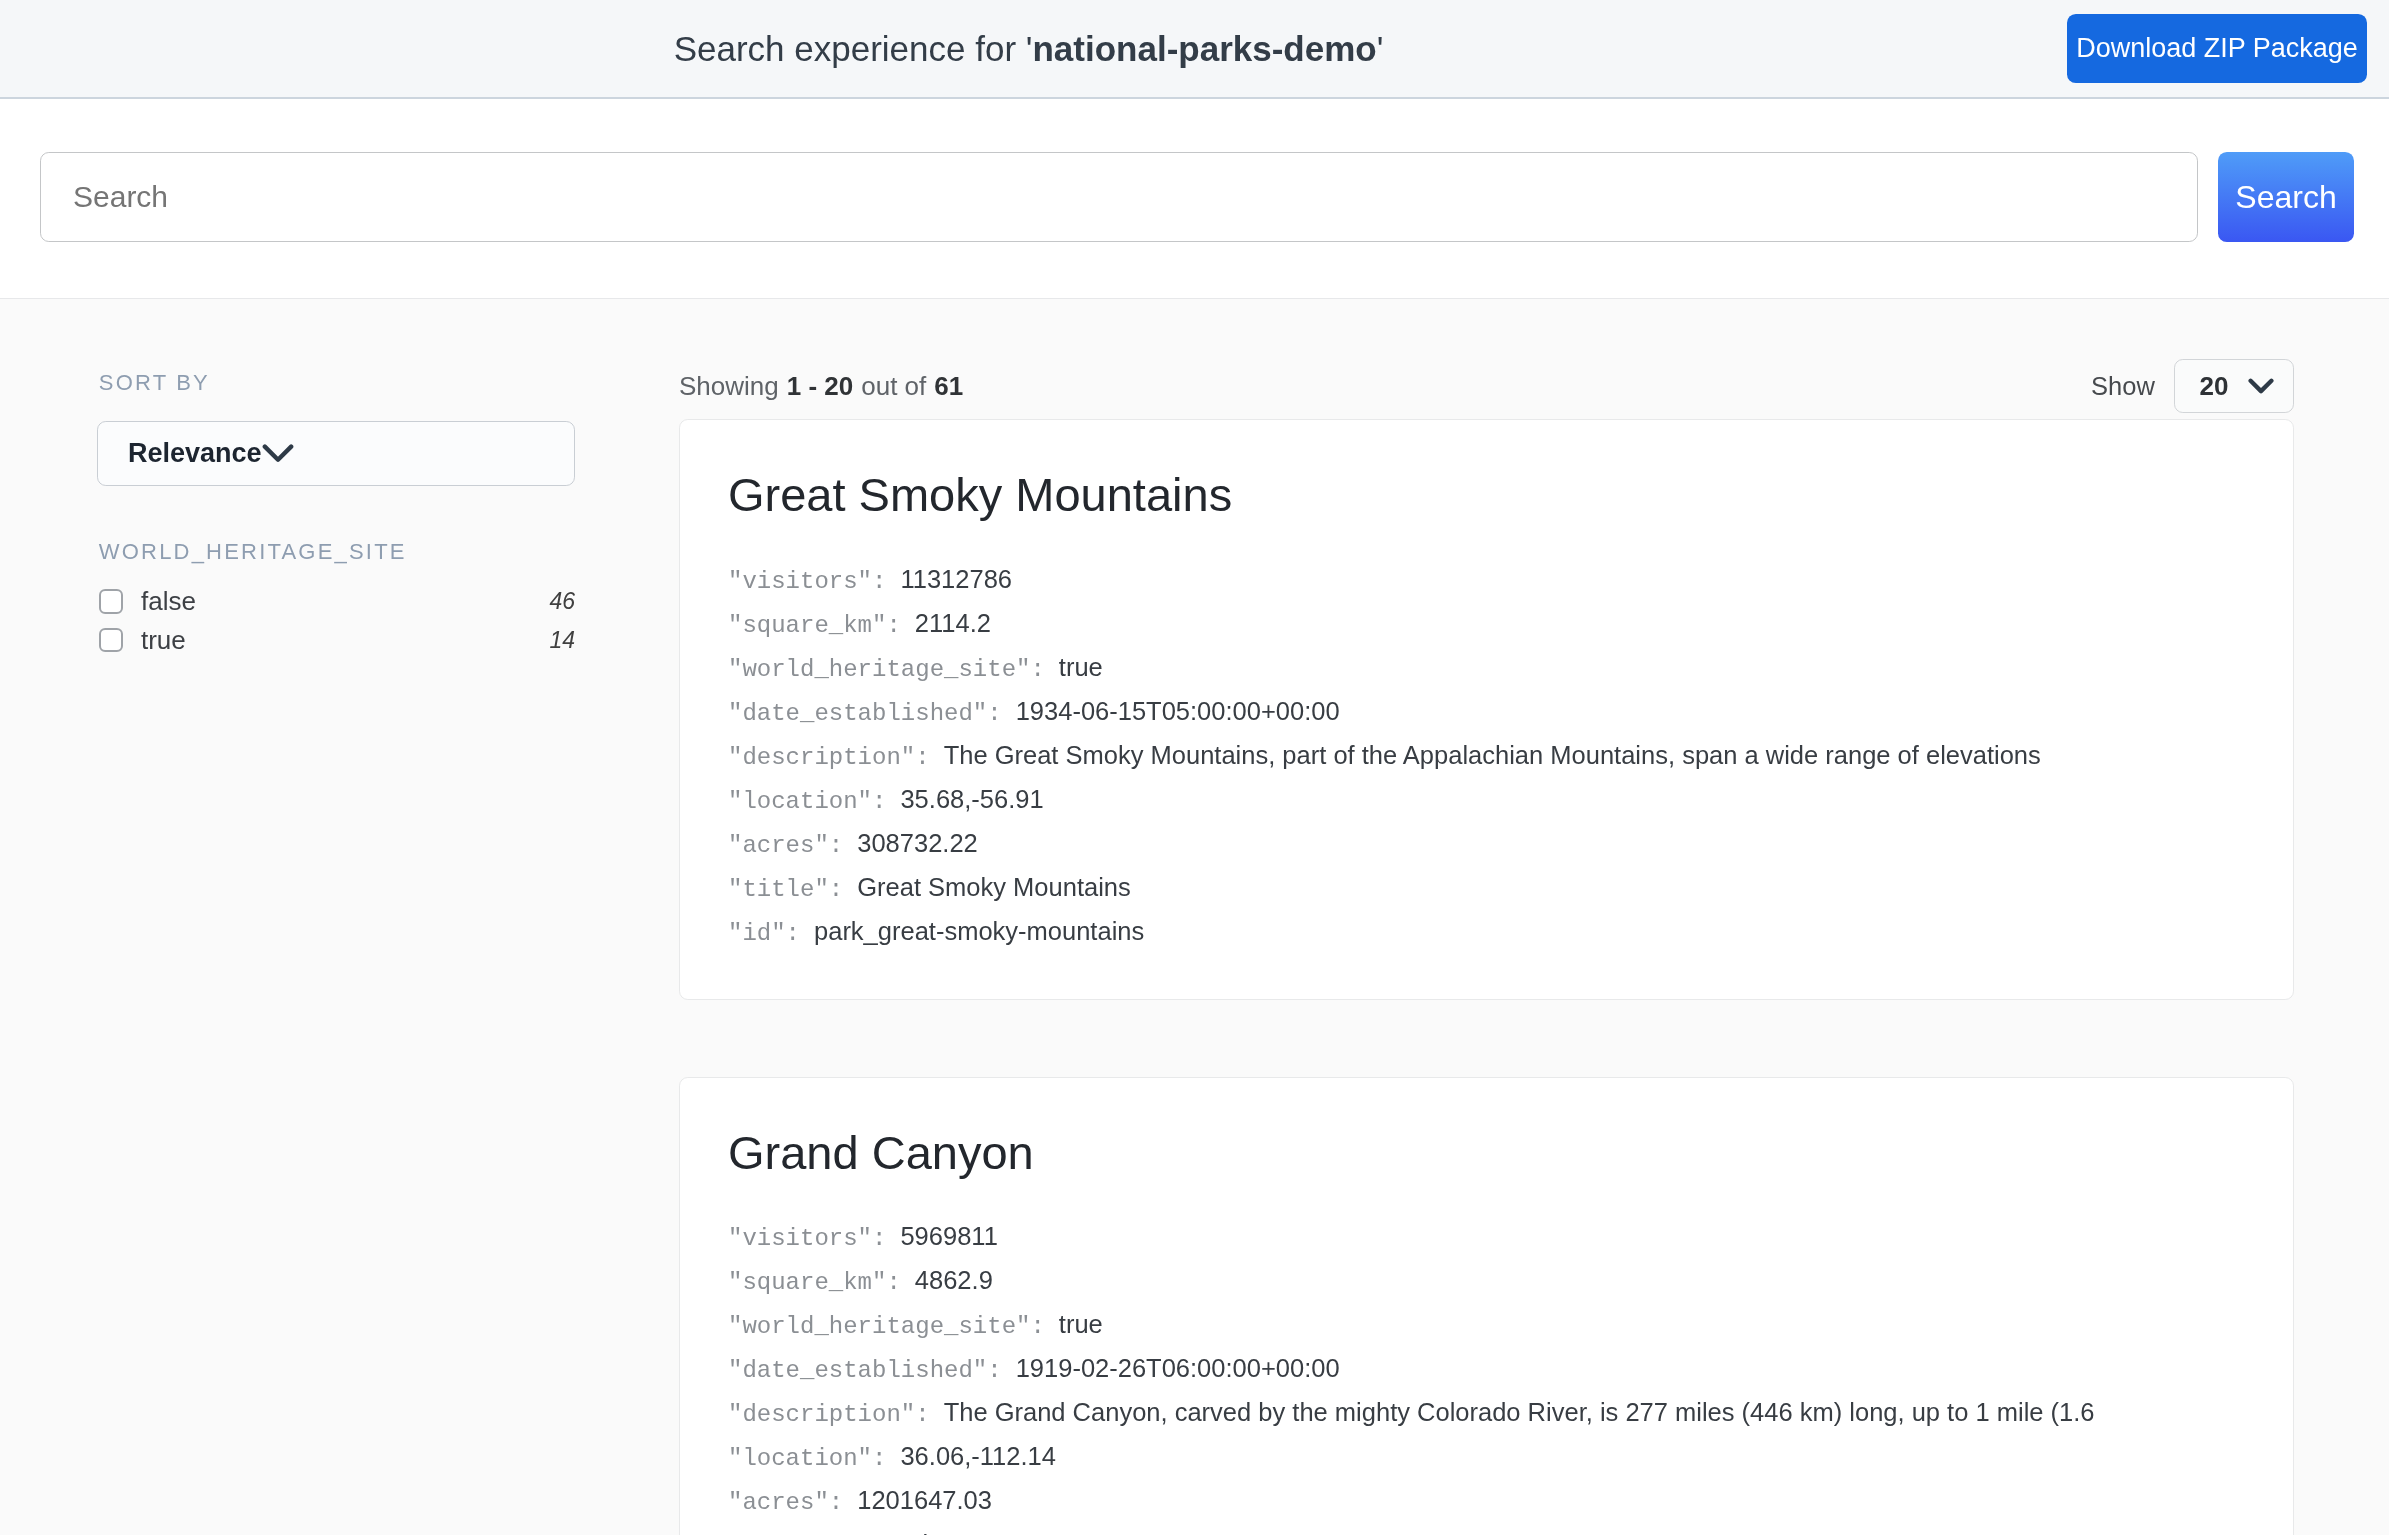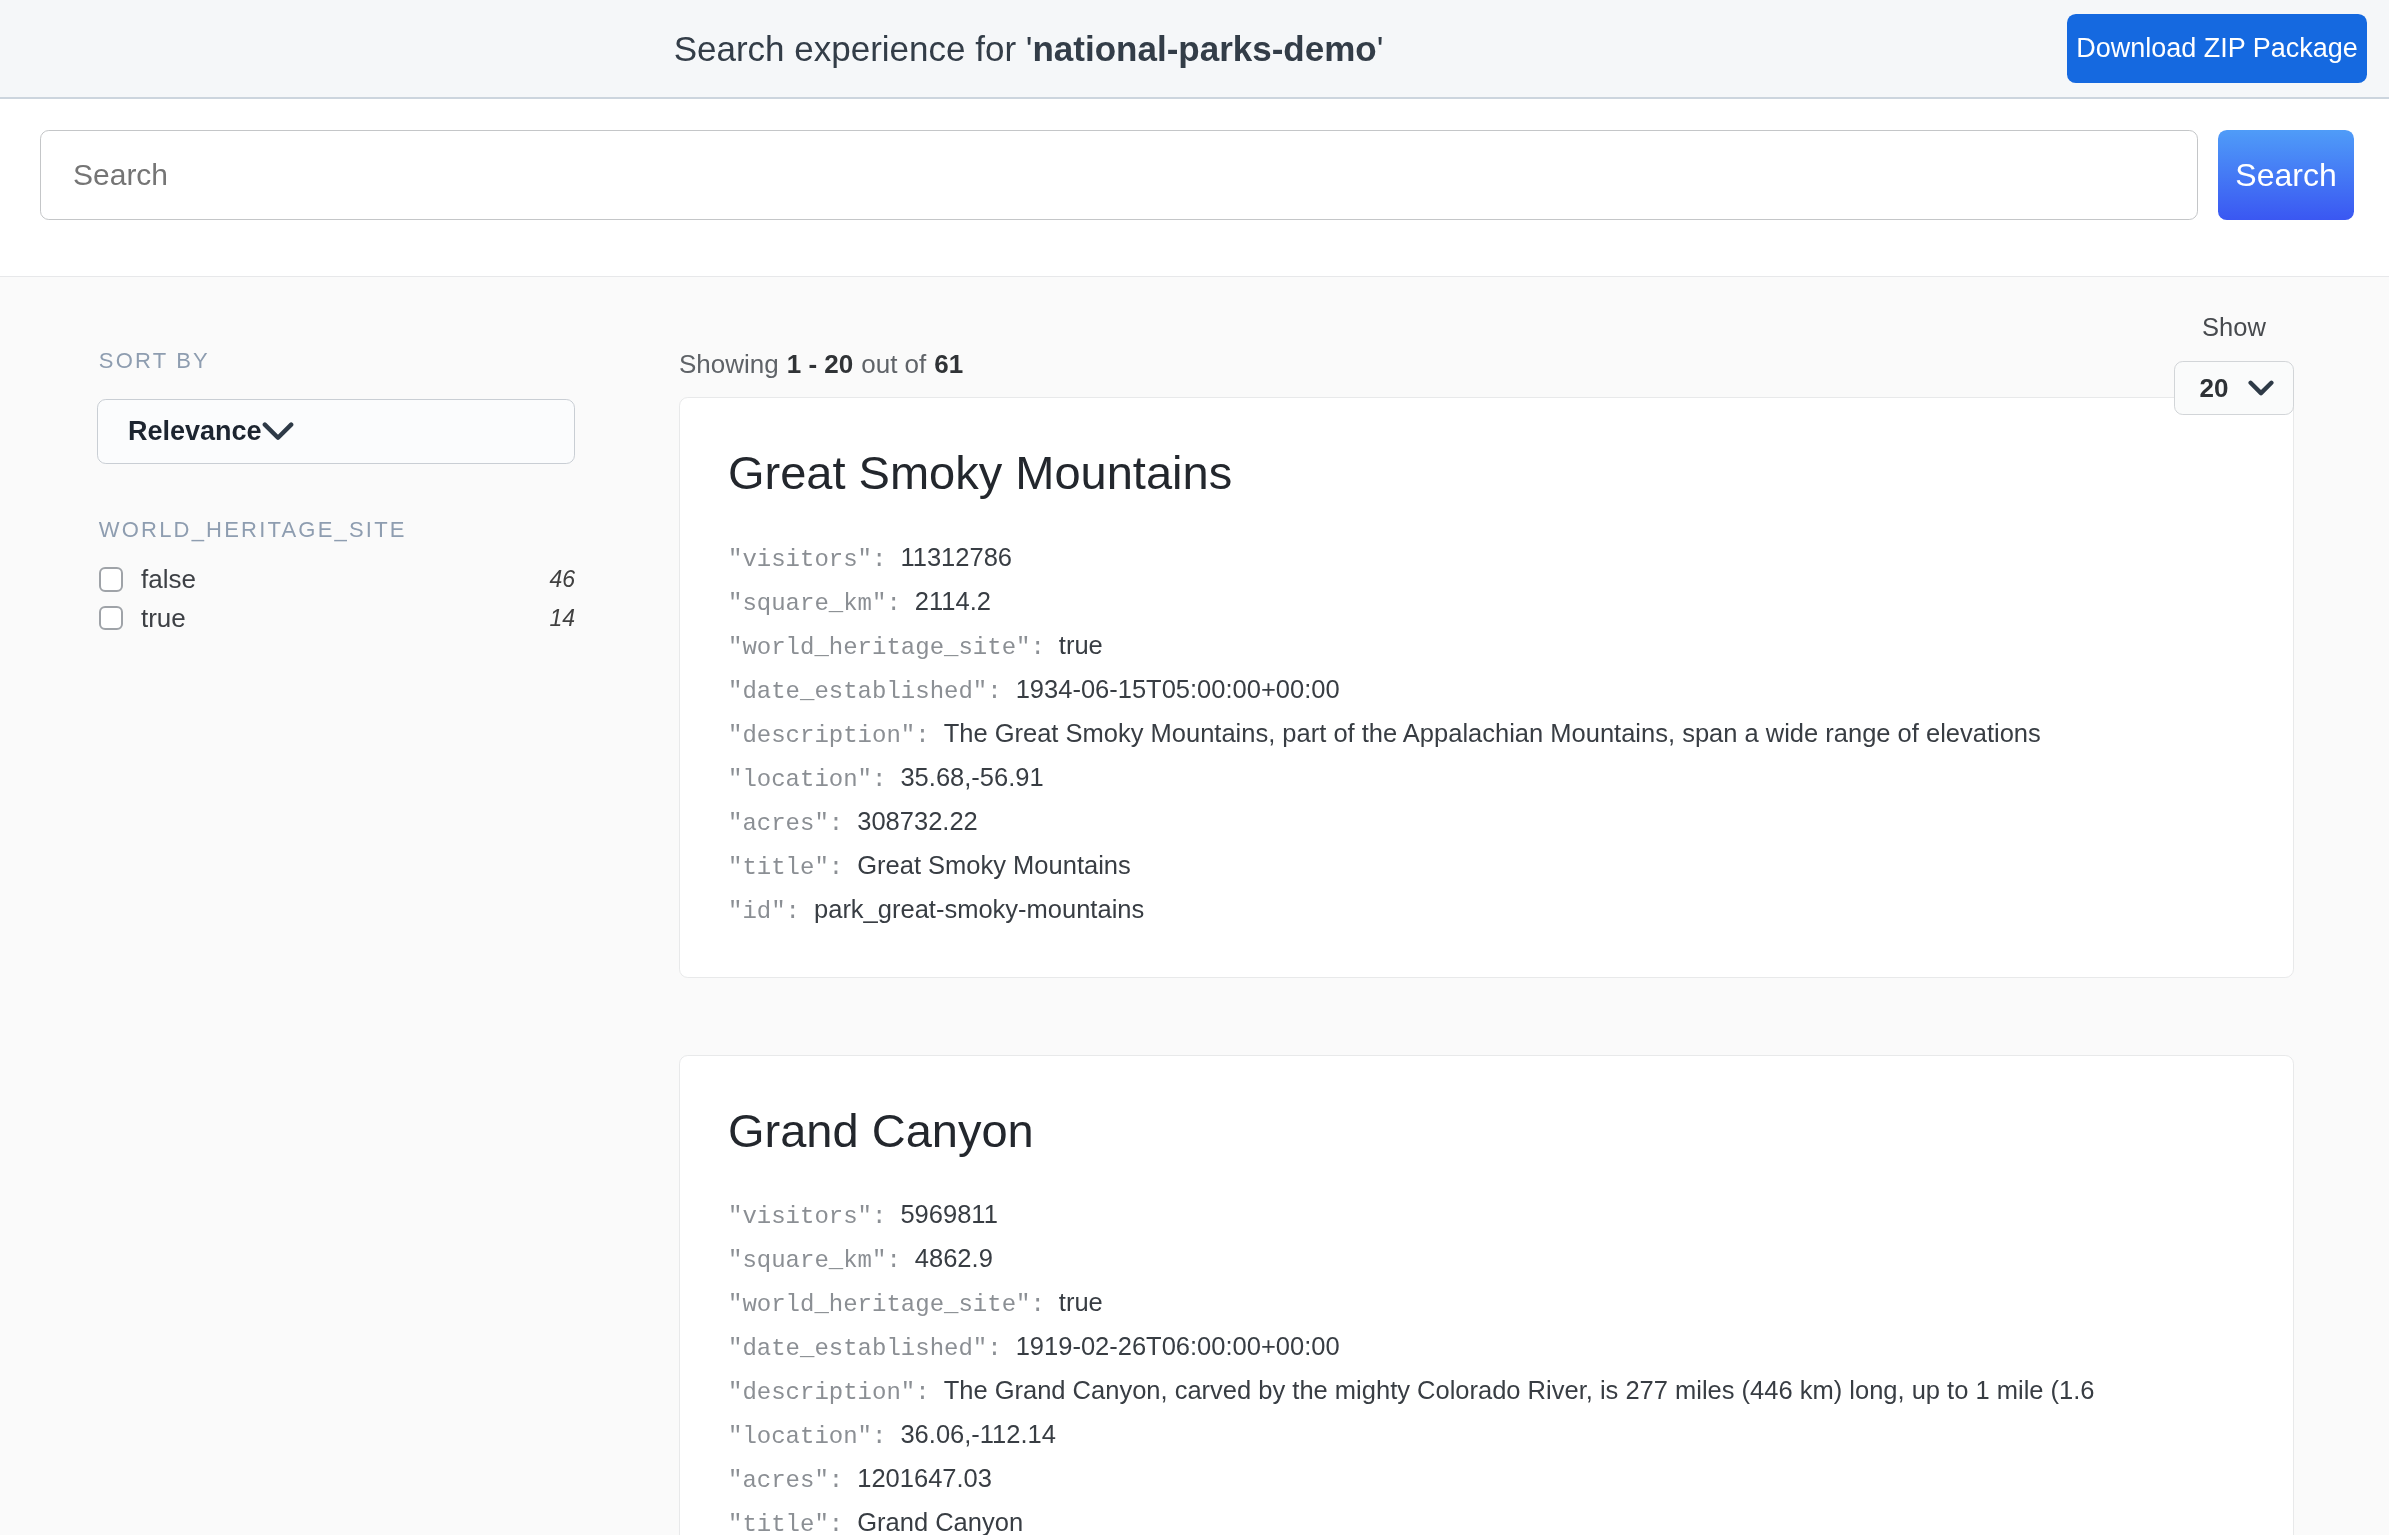--- a/index.html
+++ b/index.html
@@ -40,21 +40,21 @@
     font-family: "Liberation Sans", sans-serif;
     font-size: 27px;
     font-weight: 400;
     cursor: pointer;
   }
 
   
   .search-band {
     background: #ffffff;
     border-bottom: 1.8px solid #e7e8ea;
-    padding: 31px 35px 56px 40px;
+    padding: 53px 35px 56px 40px;
     display: flex;
     align-items: center;
     gap: 20px;
   }
   .search-input {
     flex: 1;
     height: 90px;
     border: 1.8px solid #c4c6c8;
     border-radius: 8.8px;
     padding: 0 32px;
@@ -149,21 +149,21 @@
     margin-bottom: 5.3px;
   }
   .summary {
     display: flex;
     align-items: baseline;
     gap: 8px;
     font-size: 26px;
     color: #5f6368;
   }
   .summary .bold { font-weight: 700; color: #303336; }
-  .paging { display: flex; align-items: center; gap: 19px; flex-direction: column; }
+  .paging { display: flex; align-items: center; gap: 19px; }
   .show-label { font-size: 25.5px; color: #474a4e; }
   .select.small {
     height: 54px;
     border: 1.8px solid #d2d5d8;
     background: #fafbfb;
     padding: 0 19.3px 0 24.6px;
     gap: 19.3px;
   }
   .select.small .sel-text { font-size: 26px; color: #2e3236; }
 

